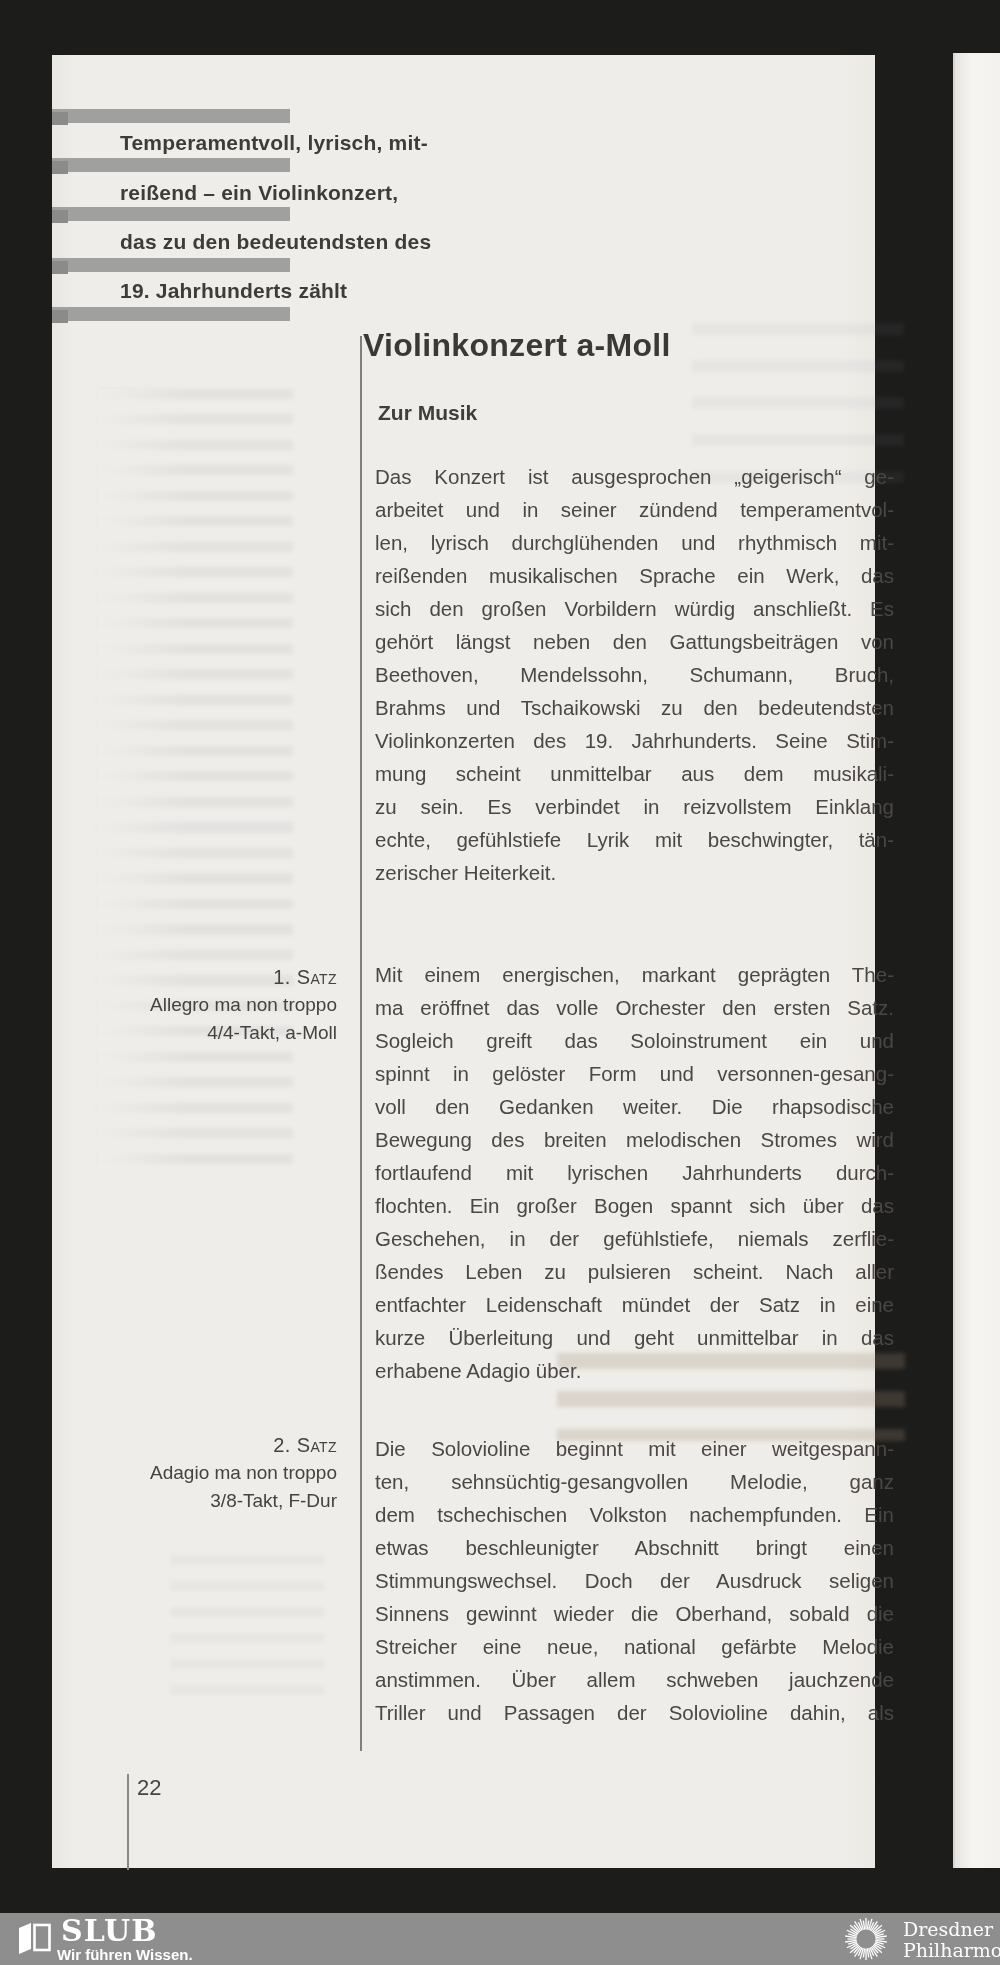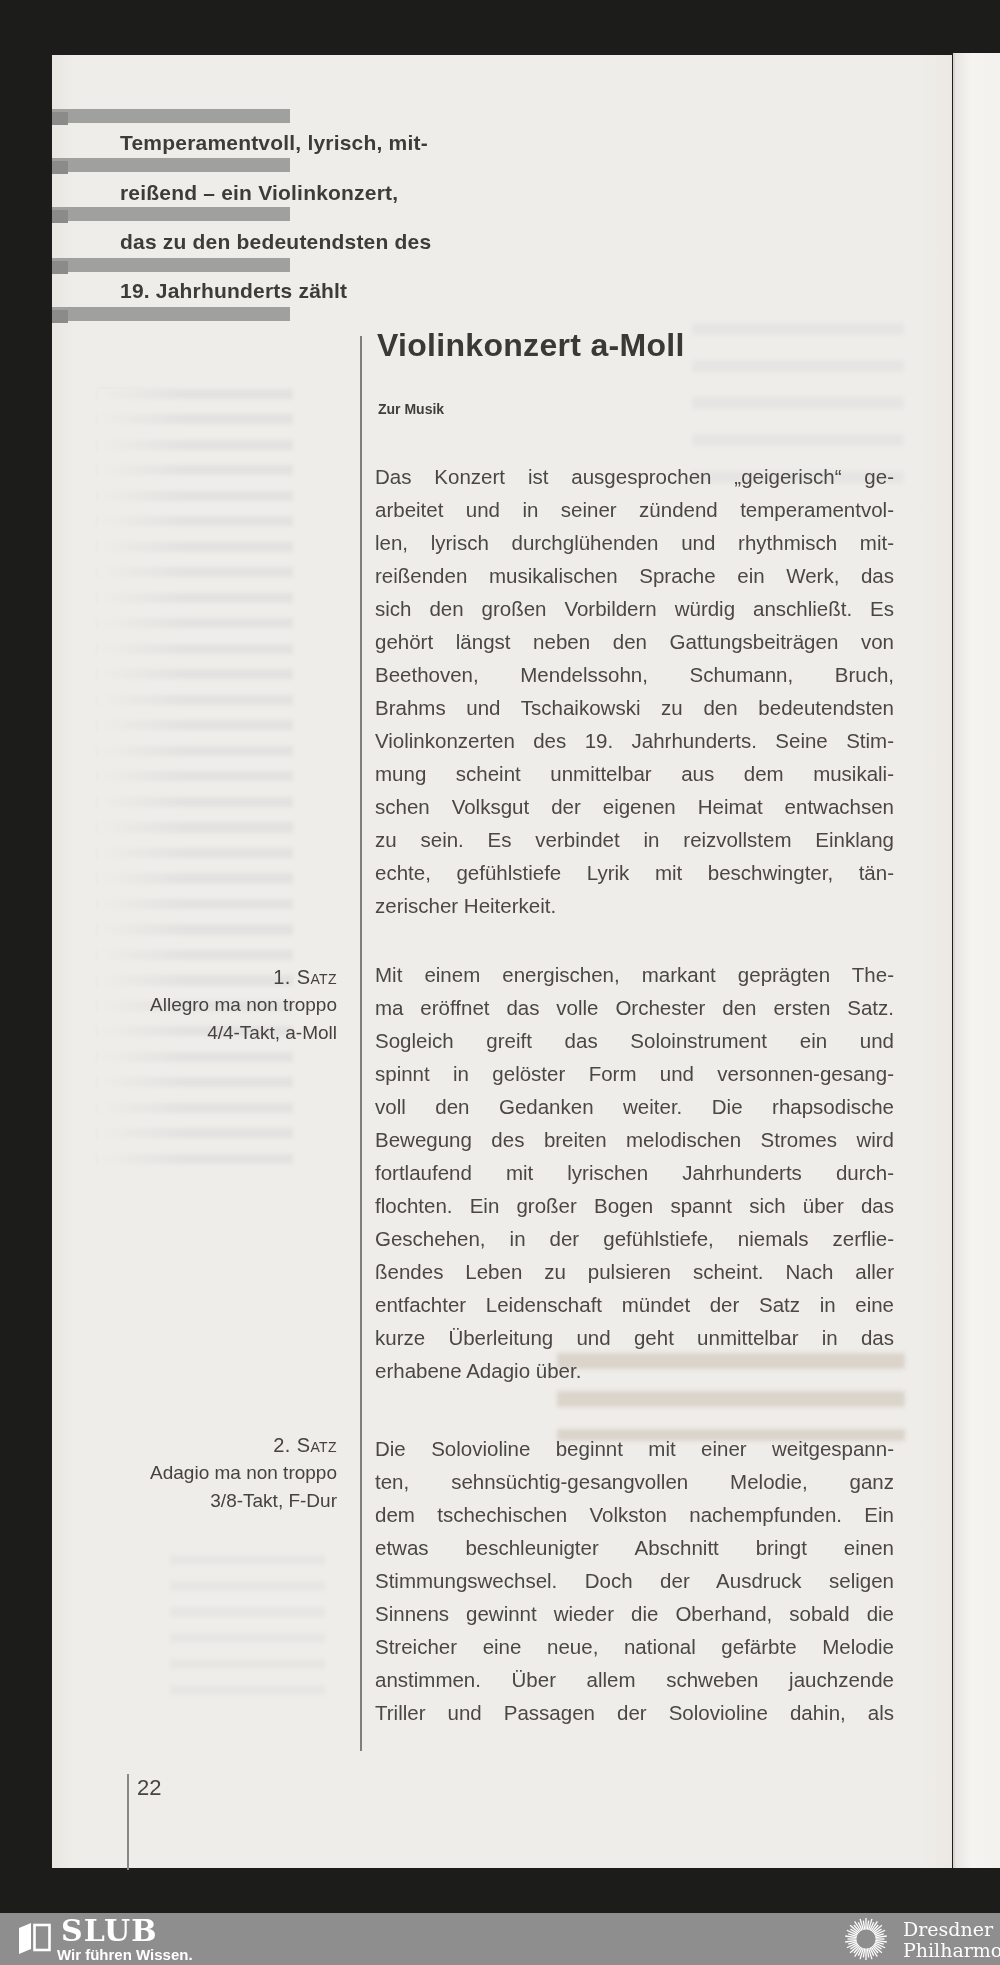--- a/index.html
+++ b/index.html
@@ -3,38 +3,38 @@
 <meta charset="utf-8">
 <style>
   html,body{margin:0;padding:0;}
   body{
     width:1000px;height:1965px;position:relative;overflow:hidden;
     background:#1c1c1a;
     font-family:"Liberation Sans", sans-serif;
   }
   
   .page{
-    position:absolute;left:52px;top:55px;width:900px;height:1813px;
+    position:absolute;left:52px;top:55px;width:823px;height:1813px;
     background:linear-gradient(90deg,#e9e7e2 0,#efede9 22px,#efede9 96%,#ece9e4 100%);
   }
   .next-page-strip{
     position:absolute;left:953px;top:53px;width:47px;height:1815px;
     background:linear-gradient(90deg,#e7e5e1 0,#f5f4f0 35%,#f2f1ed 100%);
     border-left:2px solid #d9d6d1;
   }
   
   .hbar{position:absolute;left:0;width:238px;height:14px;background:#a0a09e;}
   .hbar::before{content:"";position:absolute;left:0;top:3px;width:16px;height:13px;background:#8b8b89;}
   .hline{position:absolute;left:68px;height:24px;font-size:21px;font-weight:700;color:#3e3c39;
     letter-spacing:.2px;white-space:nowrap;}
   
   .vrule{position:absolute;left:308px;top:281px;width:2px;height:1415px;background:#817f7b;}
-  .title{position:absolute;left:325px;top:272px;font-size:32px;font-weight:700;color:#3b3936;
+  .title{position:absolute;left:311px;top:272px;font-size:32px;font-weight:700;color:#3b3936;
     letter-spacing:.3px;white-space:nowrap;}
-  .subtitle{position:absolute;left:326px;top:346px;font-size:14px;font-weight:700;color:#403e3b;white-space:nowrap;}
+  .subtitle{position:absolute;left:326px;top:346px;font-size:21px;font-weight:700;color:#403e3b;white-space:nowrap;}
   .para{position:absolute;left:323px;width:519px;color:#4a4745;font-size:20.5px;line-height:33px;}
   .para .jl{text-align:justify;text-align-last:justify;text-justify:inter-word;height:33px;overflow:hidden;}
   .para .ll{text-align:left;height:33px;overflow:hidden;}
   
   .mnote{position:absolute;left:40px;width:245px;text-align:right;color:#454240;}
   .mnote .mv{font-size:20px;line-height:28px;font-variant:small-caps;letter-spacing:.4px;}
   .mnote .tm{font-size:19px;line-height:28px;}
   
   .pn-rule{position:absolute;left:75px;top:1719px;width:2px;height:96px;background:#8a8884;}
   .pn{position:absolute;left:85px;top:1720px;font-size:22px;font-weight:400;color:#474441;}
@@ -89,21 +89,20 @@
       <div class="jl">Das Konzert ist ausgesprochen „geigerisch“ ge-</div>
       <div class="jl">arbeitet und in seiner zündend temperamentvol-</div>
       <div class="jl">len, lyrisch durchglühenden und rhythmisch mit-</div>
       <div class="jl">reißenden musikalischen Sprache ein Werk, das</div>
       <div class="jl">sich den großen Vorbildern würdig anschließt. Es</div>
       <div class="jl">gehört längst neben den Gattungsbeiträgen von</div>
       <div class="jl">Beethoven, Mendelssohn, Schumann, Bruch,</div>
       <div class="jl">Brahms und Tschaikowski zu den bedeutendsten</div>
       <div class="jl">Violinkonzerten des 19. Jahrhunderts. Seine Stim-</div>
       <div class="jl">mung scheint unmittelbar aus dem musikali-</div>
-      <div class="jl">schen Volksgut der eigenen Heimat entwachsen</div>
       <div class="jl">zu sein. Es verbindet in reizvollstem Einklang</div>
       <div class="jl">echte, gefühlstiefe Lyrik mit beschwingter, tän-</div>
       <div class="ll">zerischer Heiterkeit.</div>
     </div>
   <div class="para" style="top:903px">
       <div class="jl">Mit einem energischen, markant geprägten The-</div>
       <div class="jl">ma eröffnet das volle Orchester den ersten Satz.</div>
       <div class="jl">Sogleich greift das Soloinstrument ein und</div>
       <div class="jl">spinnt in gelöster Form und versonnen-gesang-</div>
       <div class="jl">voll den Gedanken weiter. Die rhapsodische</div>

